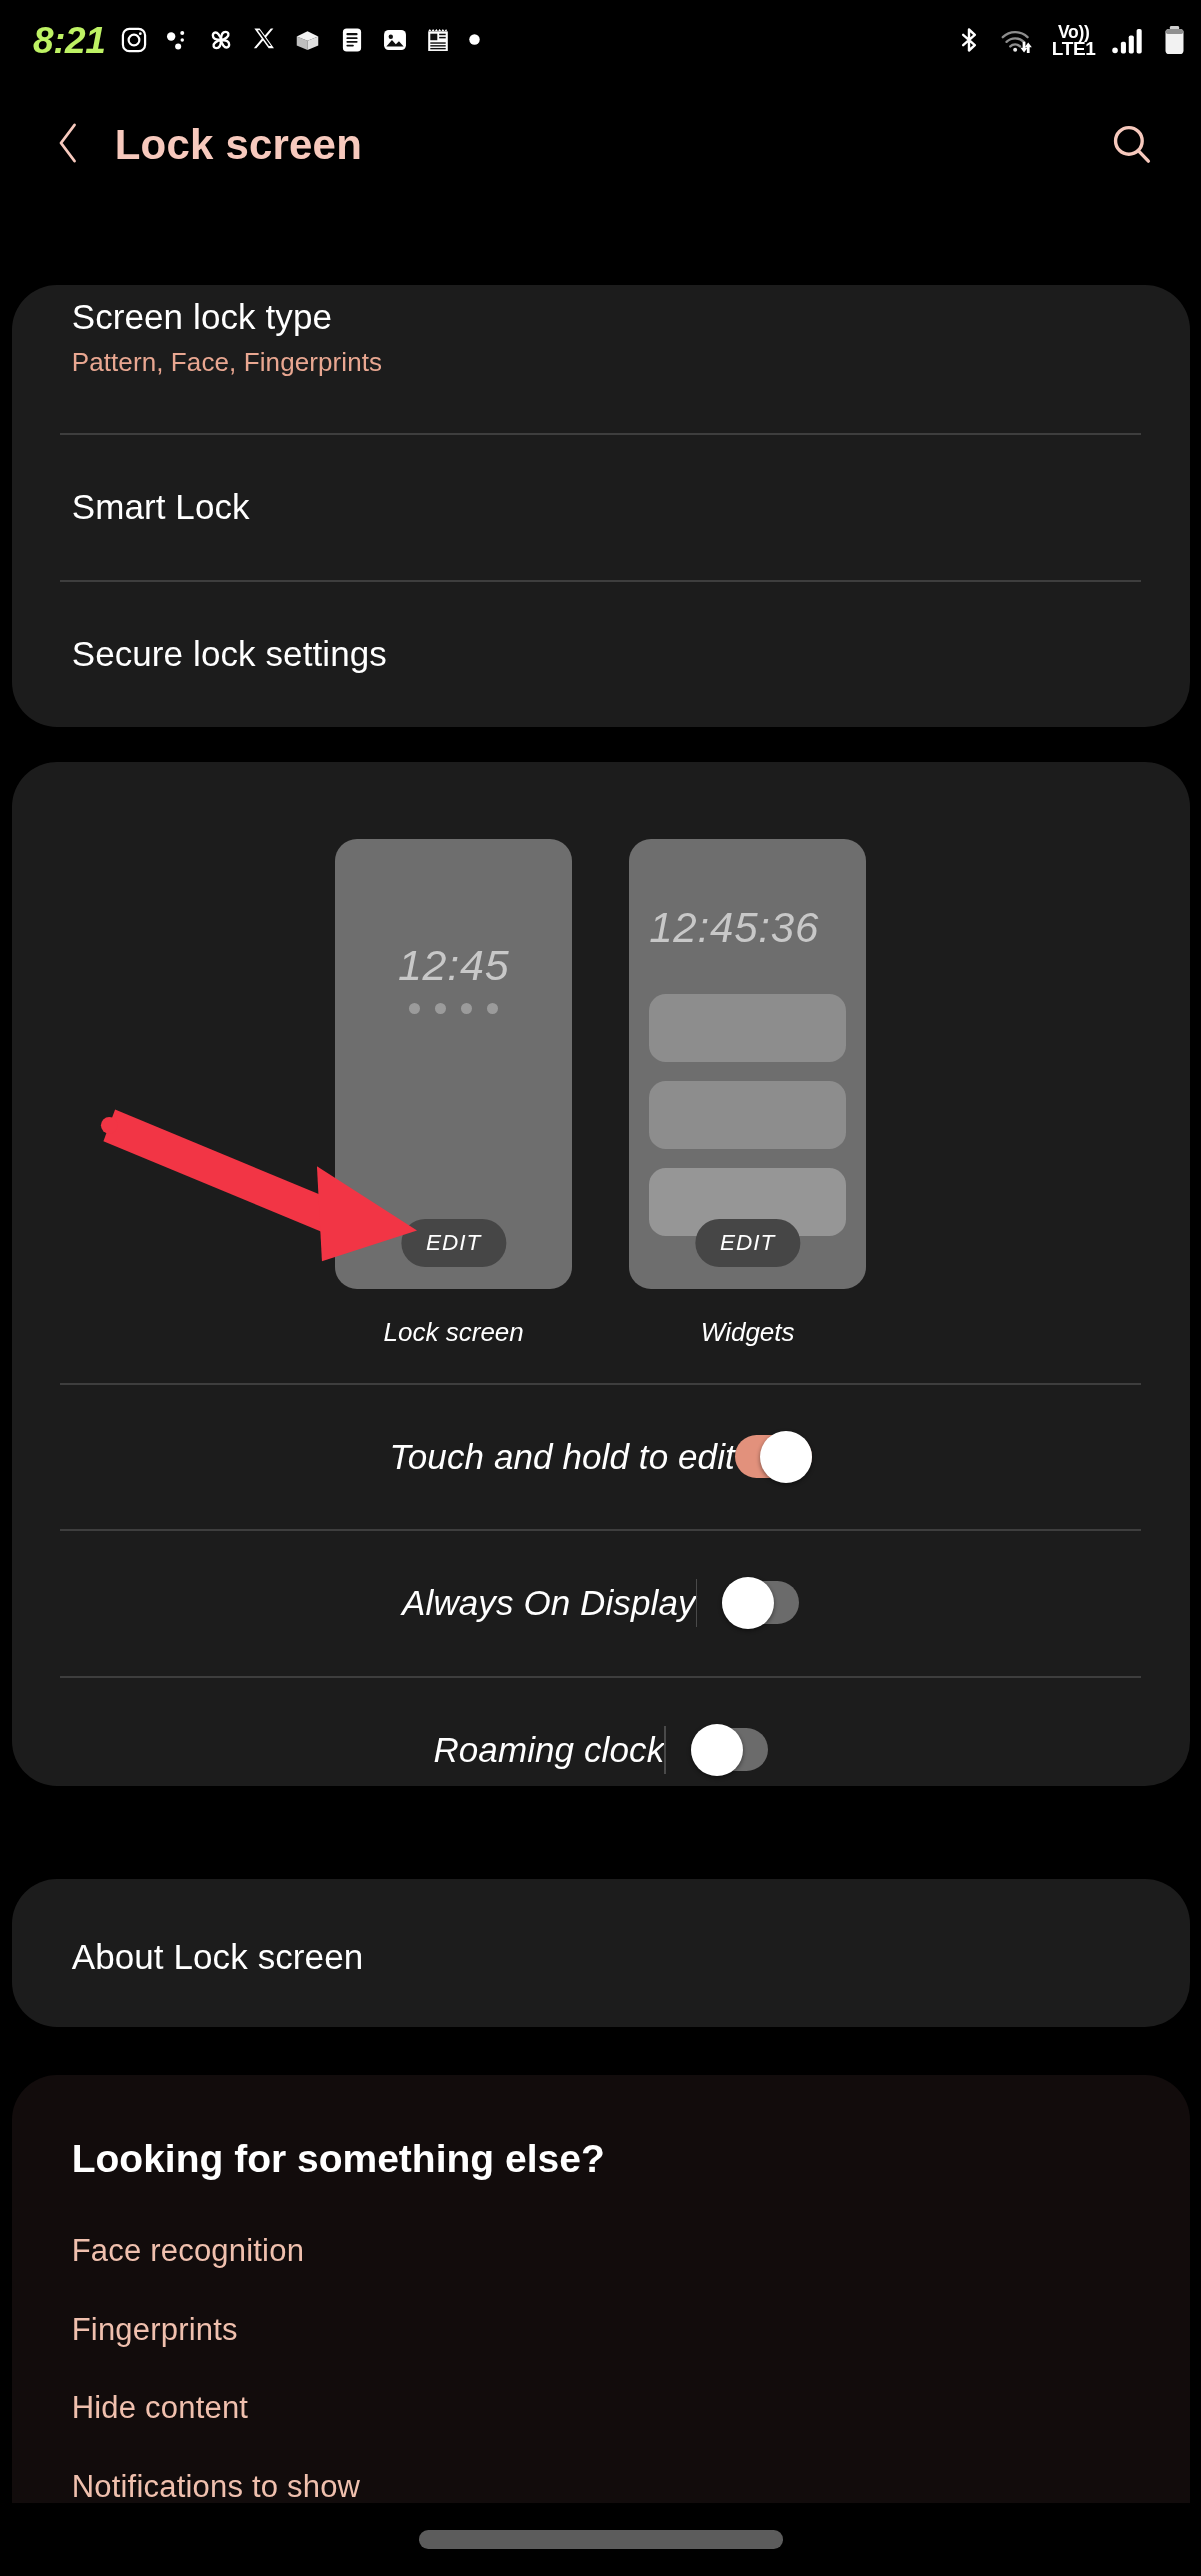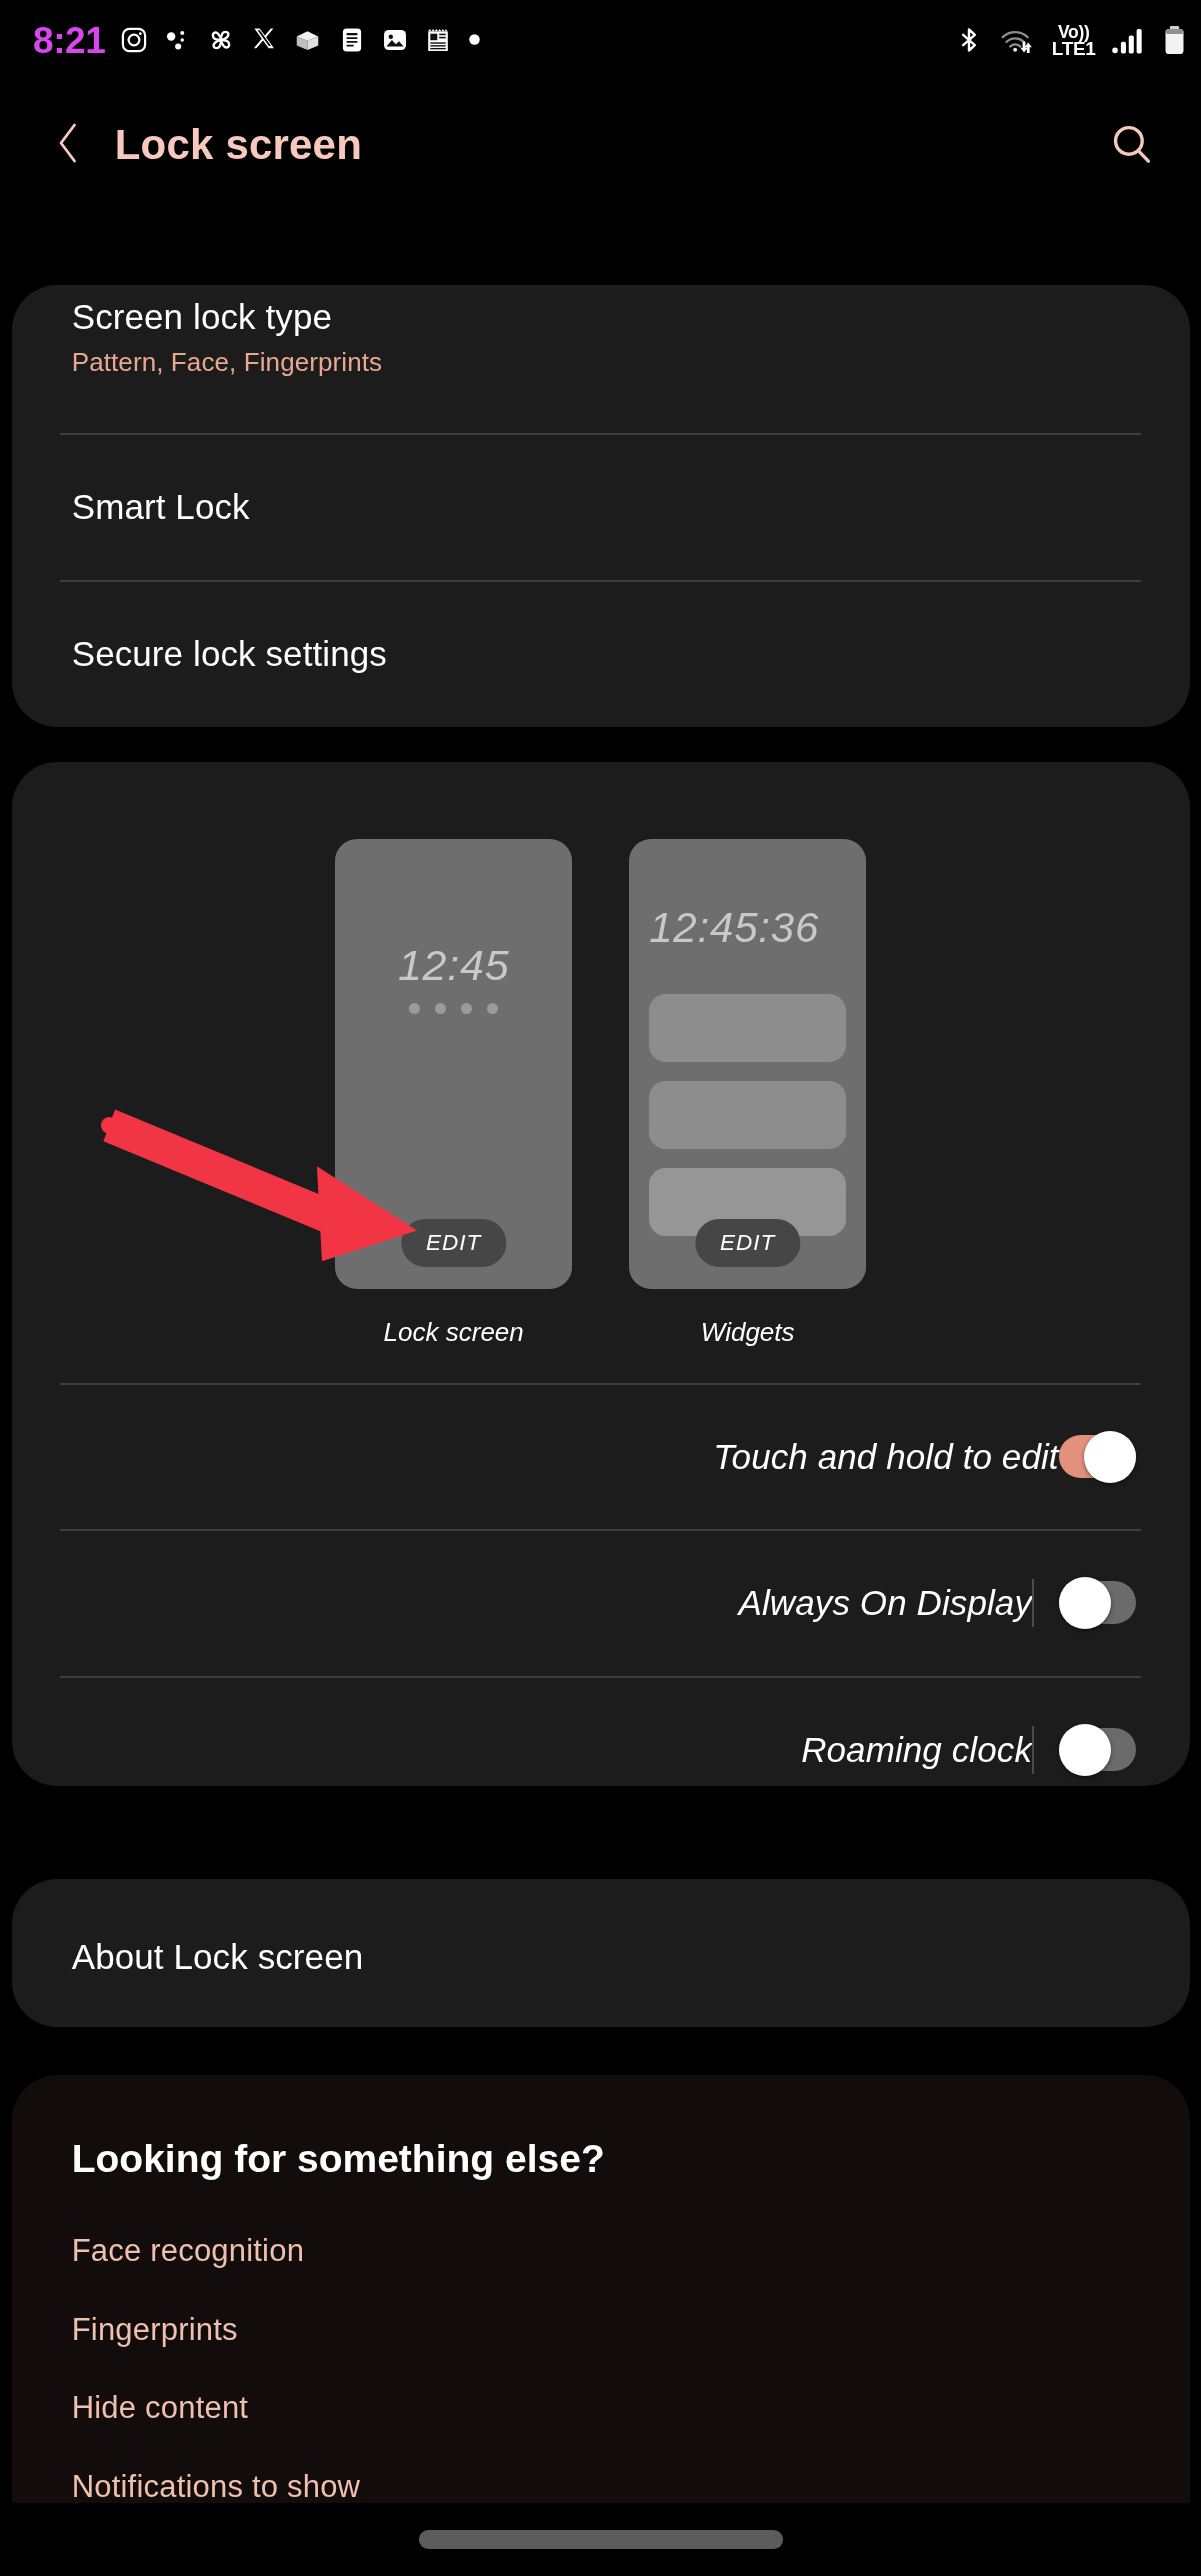--- a/index.html
+++ b/index.html
@@ -9,21 +9,21 @@
     font-family:"Liberation Sans", sans-serif;
     color:#fff; -webkit-font-smoothing:antialiased;
   }
 
   
   #status-bar {
     position:absolute; top:0; left:0; width:1201px; height:82px;
     display:flex; align-items:center; background:#000;
   }
   #status-left { display:flex; align-items:center; padding-left:33px; gap:15px; }
-  #status-clock { font-size:37px; font-weight:600; letter-spacing:-0.4px; color:#d946ef; }
+  #status-clock { font-size:37px; font-weight:600; letter-spacing:-0.4px; color:#bef264;font-style:italic; }
   #status-right { margin-left:auto; display:flex; align-items:center; gap:16.7px; padding-right:14px; }
   .sb-ic { display:block; }
   #net-label { display:flex; flex-direction:column; align-items:center; line-height:0.92;
                font-size:19px; font-weight:700; color:#fff; letter-spacing:-0.3px; }
   #net-label .volte-top { font-size:17.5px; }
 
   
   #app-header {
     position:absolute; top:82px; left:0; width:1201px; height:125px;
     display:flex; align-items:center; background:#000;
@@ -83,21 +83,21 @@
   .edit-pill {
     position:absolute; bottom:22px; left:50%; transform:translateX(-50%);
     background:#464646; color:#fff; font-size:22.5px; font-weight:500;
     padding:11px 25px; border-radius:28px; letter-spacing:1px; white-space:nowrap;
   }
   .preview-caption { margin-top:28px; font-size:26px; color:#fff; }
 
   #div-prev { top:621px; }
 
   
-  .toggle-row { position:absolute; left:0; height:147px; justify-content:flex-end;margin-left:6px; }
+  .toggle-row { position:absolute; left:0; height:147px; justify-content:center; }
   #row-touch-hold { top:621px; }
   #div-tog-1 { top:767px; }
   #row-aod { top:767px; }
   #div-tog-2 { top:914px; }
   #row-roaming { top:914px; }
 
   .toggle-area { display:flex; align-items:center; gap:25px; }
   .toggle-sep { width:1.7px; height:48px; background:#4a4a4a; }
   .switch { position:relative; width:77px; height:43px; border-radius:22px; }
   .switch.on  { background:#e2917c; }

